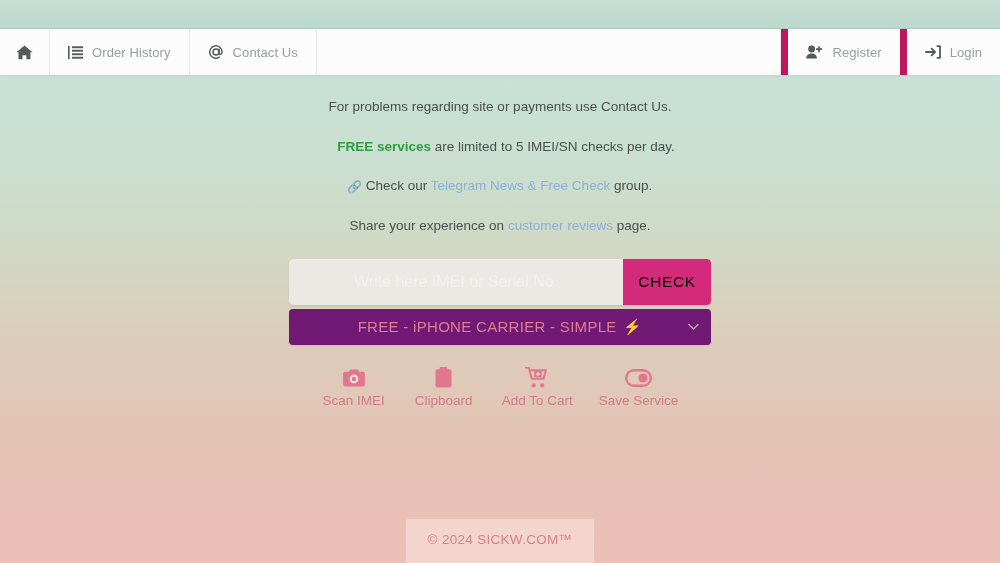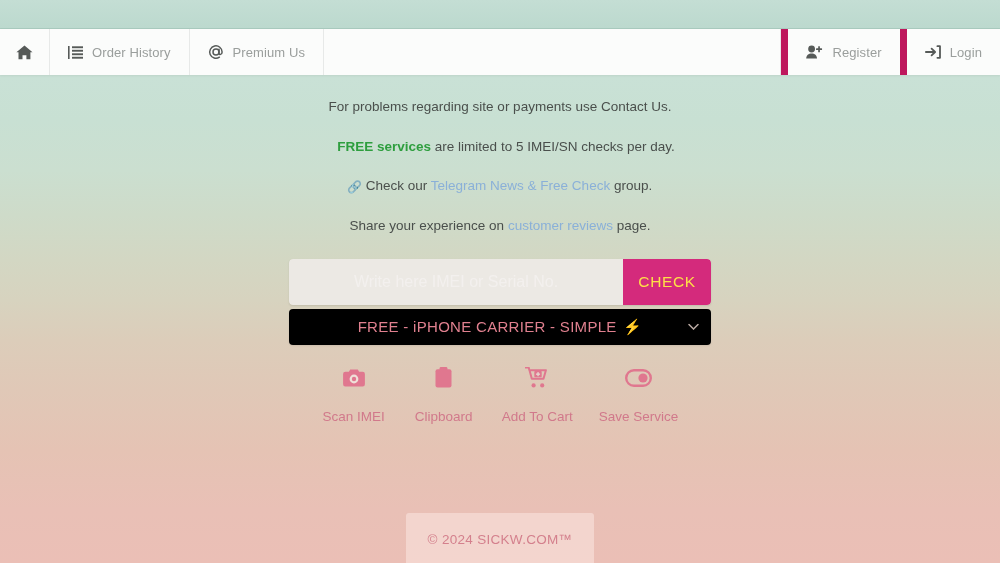--- a/index.html
+++ b/index.html
@@ -148,33 +148,33 @@
     text-align: center;
     opacity: 1;
   }
 
   .check-btn {
     width: 88px;
     height: 46px;
     border: none;
     outline: none;
     background: #d42a7c;
-    color: #fde047;
+    color: #000000;
     font-family: "Liberation Sans", sans-serif;
     font-size: 15.5px;
     letter-spacing: 0.6px;
     cursor: pointer;
     border-radius: 0 4px 4px 0;
   }
 
   .select-row {
     position: relative;
     margin-top: 4px;
     height: 36px;
-    background: #000000;
+    background: #701a75;
     border-radius: 4px;
     display: flex;
     align-items: center;
     justify-content: center;
     cursor: pointer;
     box-shadow: 0 1px 2px rgba(0,0,0,0.08);
   }
   .select-label {
     font-size: 15px;
     color: #e0808f;
@@ -201,21 +201,21 @@
     display: flex;
     justify-content: center;
     align-items: flex-start;
     gap: 26px;
     margin-top: 22px;
   }
   .action {
     display: flex;
     flex-direction: column;
     align-items: center;
-    gap: 20px;
+    gap: 4px;
     cursor: pointer;
     user-select: none;
     min-width: 64px;
   }
   .action-icon {
     color: #e0778f;
     height: 22px;
     display: flex;
     align-items: center;
     justify-content: center;
@@ -235,21 +235,21 @@
     display: flex;
     justify-content: center;
     align-items: flex-end;
     padding-bottom: 0;
   }
   .footer-badge {
     background: rgba(255,240,236,0.45);
     color: #d4808d;
     font-size: 13.5px;
     letter-spacing: 0.3px;
-    padding: 19px 22px 16px;
+    padding: 13px 22px 16px;
     border-radius: 3px 3px 0 0;
     white-space: nowrap;
   }
 </style>
 </head>
 <body>
 
 <div class="top-strip"></div>
 
 <div class="navbar">
@@ -277,21 +277,21 @@
       <span>Order History</span>
     </div>
 
     <div class="nav-item">
       <span class="nav-icon">
         <svg width="16" height="16" viewBox="0 0 16 16" fill="none" stroke="currentColor" stroke-width="1.5">
           <circle cx="8" cy="8" r="3"></circle>
           <path d="M11 5.2 v4.2 c0 1.6 3.1 1.5 3.1 -1.4 A6.2 6.2 0 1 0 11.4 13.2" stroke-linecap="round"></path>
         </svg>
       </span>
-      <span>Premium Us</span>
+      <span>Contact Us</span>
     </div>
   </div>
 
   <div class="nav-spacer"></div>
 
   <div class="nav-right">
     <div class="nav-item">
       <span class="nav-icon">
         <svg width="17" height="14" viewBox="0 0 17 14" fill="currentColor">
           <circle cx="5.6" cy="4" r="3.4"></circle>

